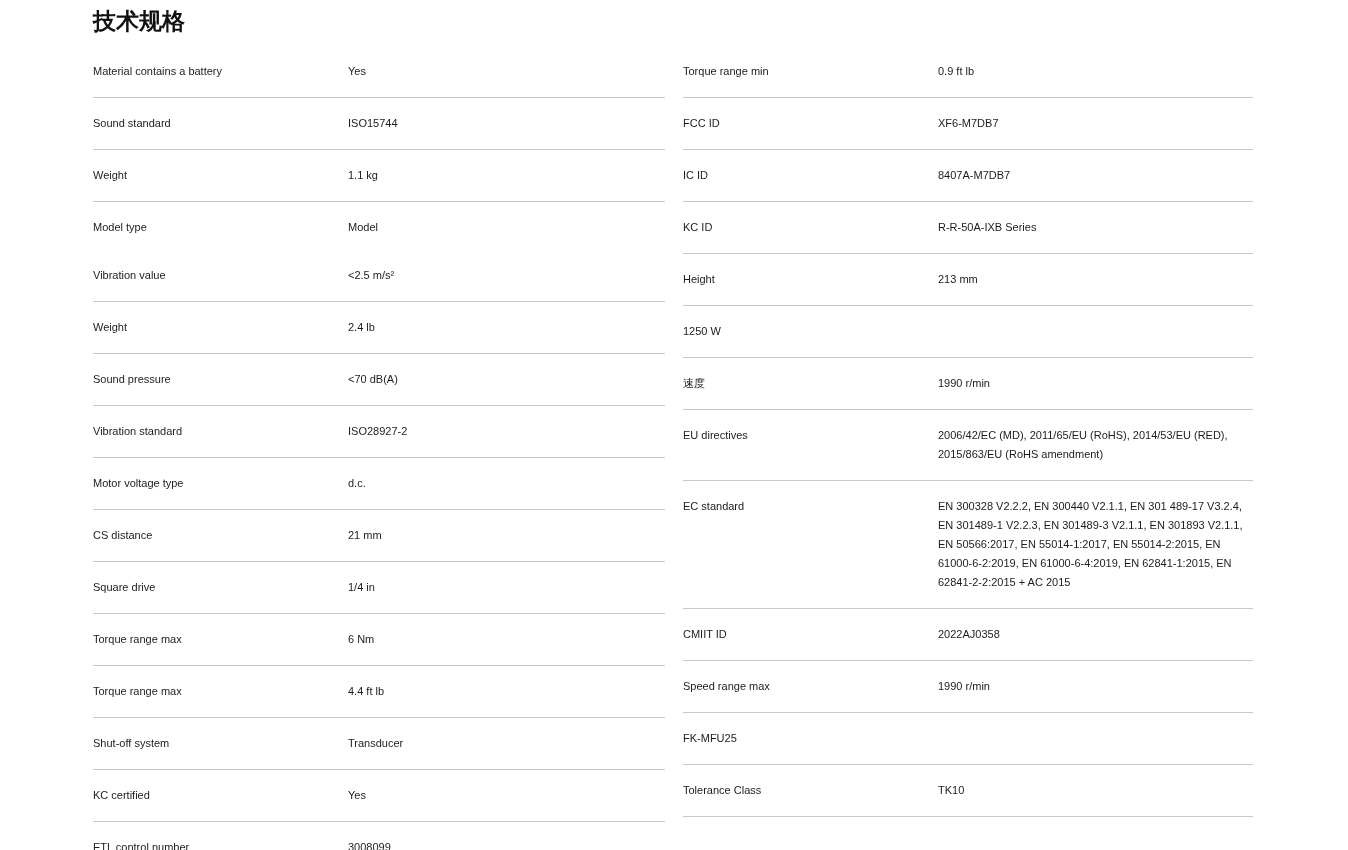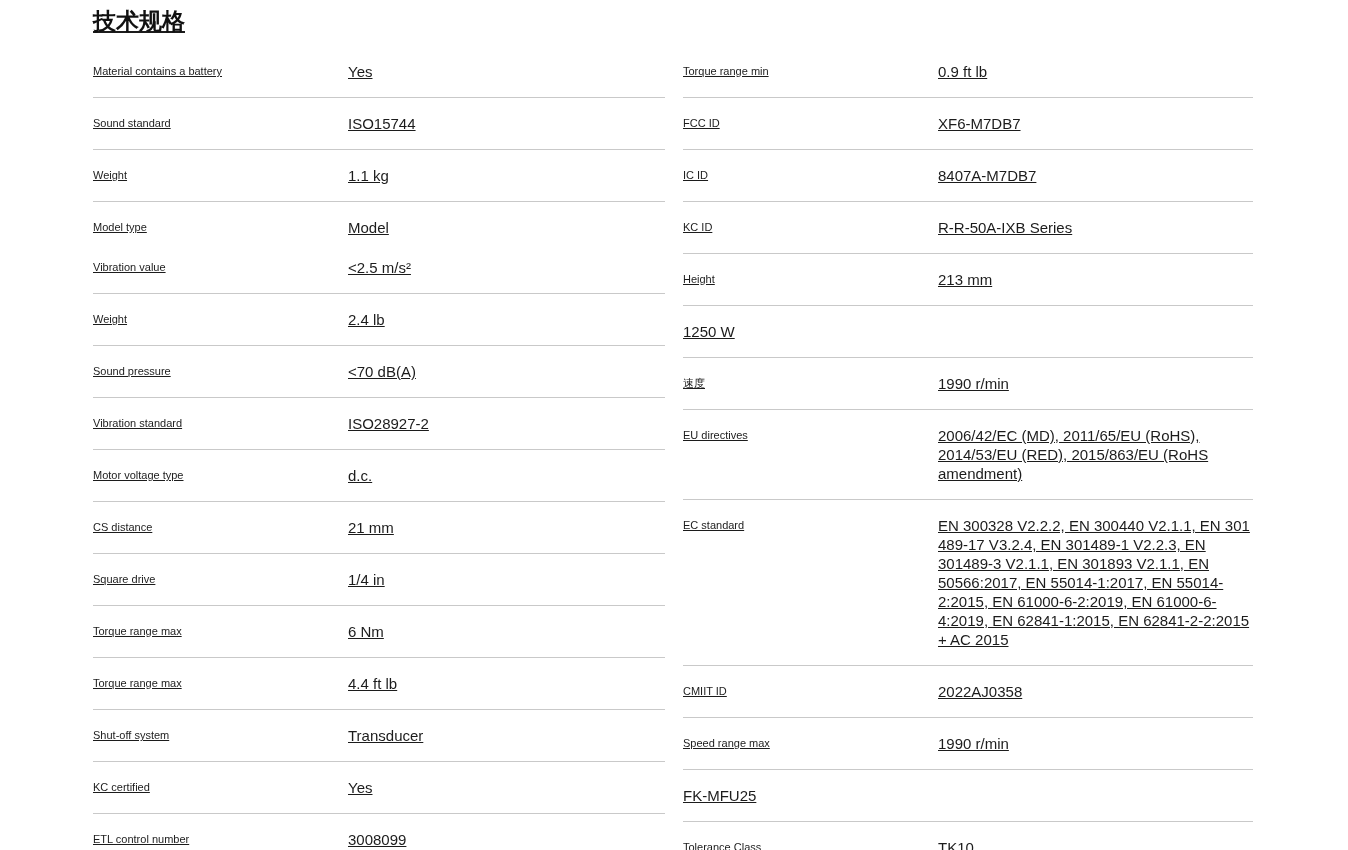--- a/index.html
+++ b/index.html
@@ -8,21 +8,20 @@
     padding: 0;
     background: #ffffff;
     font-family: "Liberation Sans", sans-serif;
     color: #1c1c1c;
   }
   .page {
     width: 1348px;
     height: 850px;
     overflow: hidden;
     background: #ffffff;
-    text-decoration: underline;
   }
   .container {
     margin-left: 93px;
     width: 1160px;
     padding-top: 6px;
   }
   h1.title {
     font-size: 23px;
     line-height: 30px;
     font-weight: 700;
@@ -44,32 +43,32 @@
   }
   .row {
     border-bottom: 1px solid #c9c9c9;
     padding: 16px 0;
   }
   .pair {
     display: flex;
     align-items: flex-start;
   }
   .pair + .pair {
-    margin-top: 21px;
+    margin-top: 29px;
   }
   .label {
     flex: 0 0 255px;
     width: 255px;
     font-size: 11px;
     line-height: 19px;
     padding-right: 12px;
   }
   .value {
     flex: 1;
-    font-size: 15px;
+    font-size: 11px;
     line-height: 19px;
   }
   .col-right .value {
     max-width: 316px;
   }
   .col-left .value {
     max-width: 317px;
   }
 </style>
 </head>

